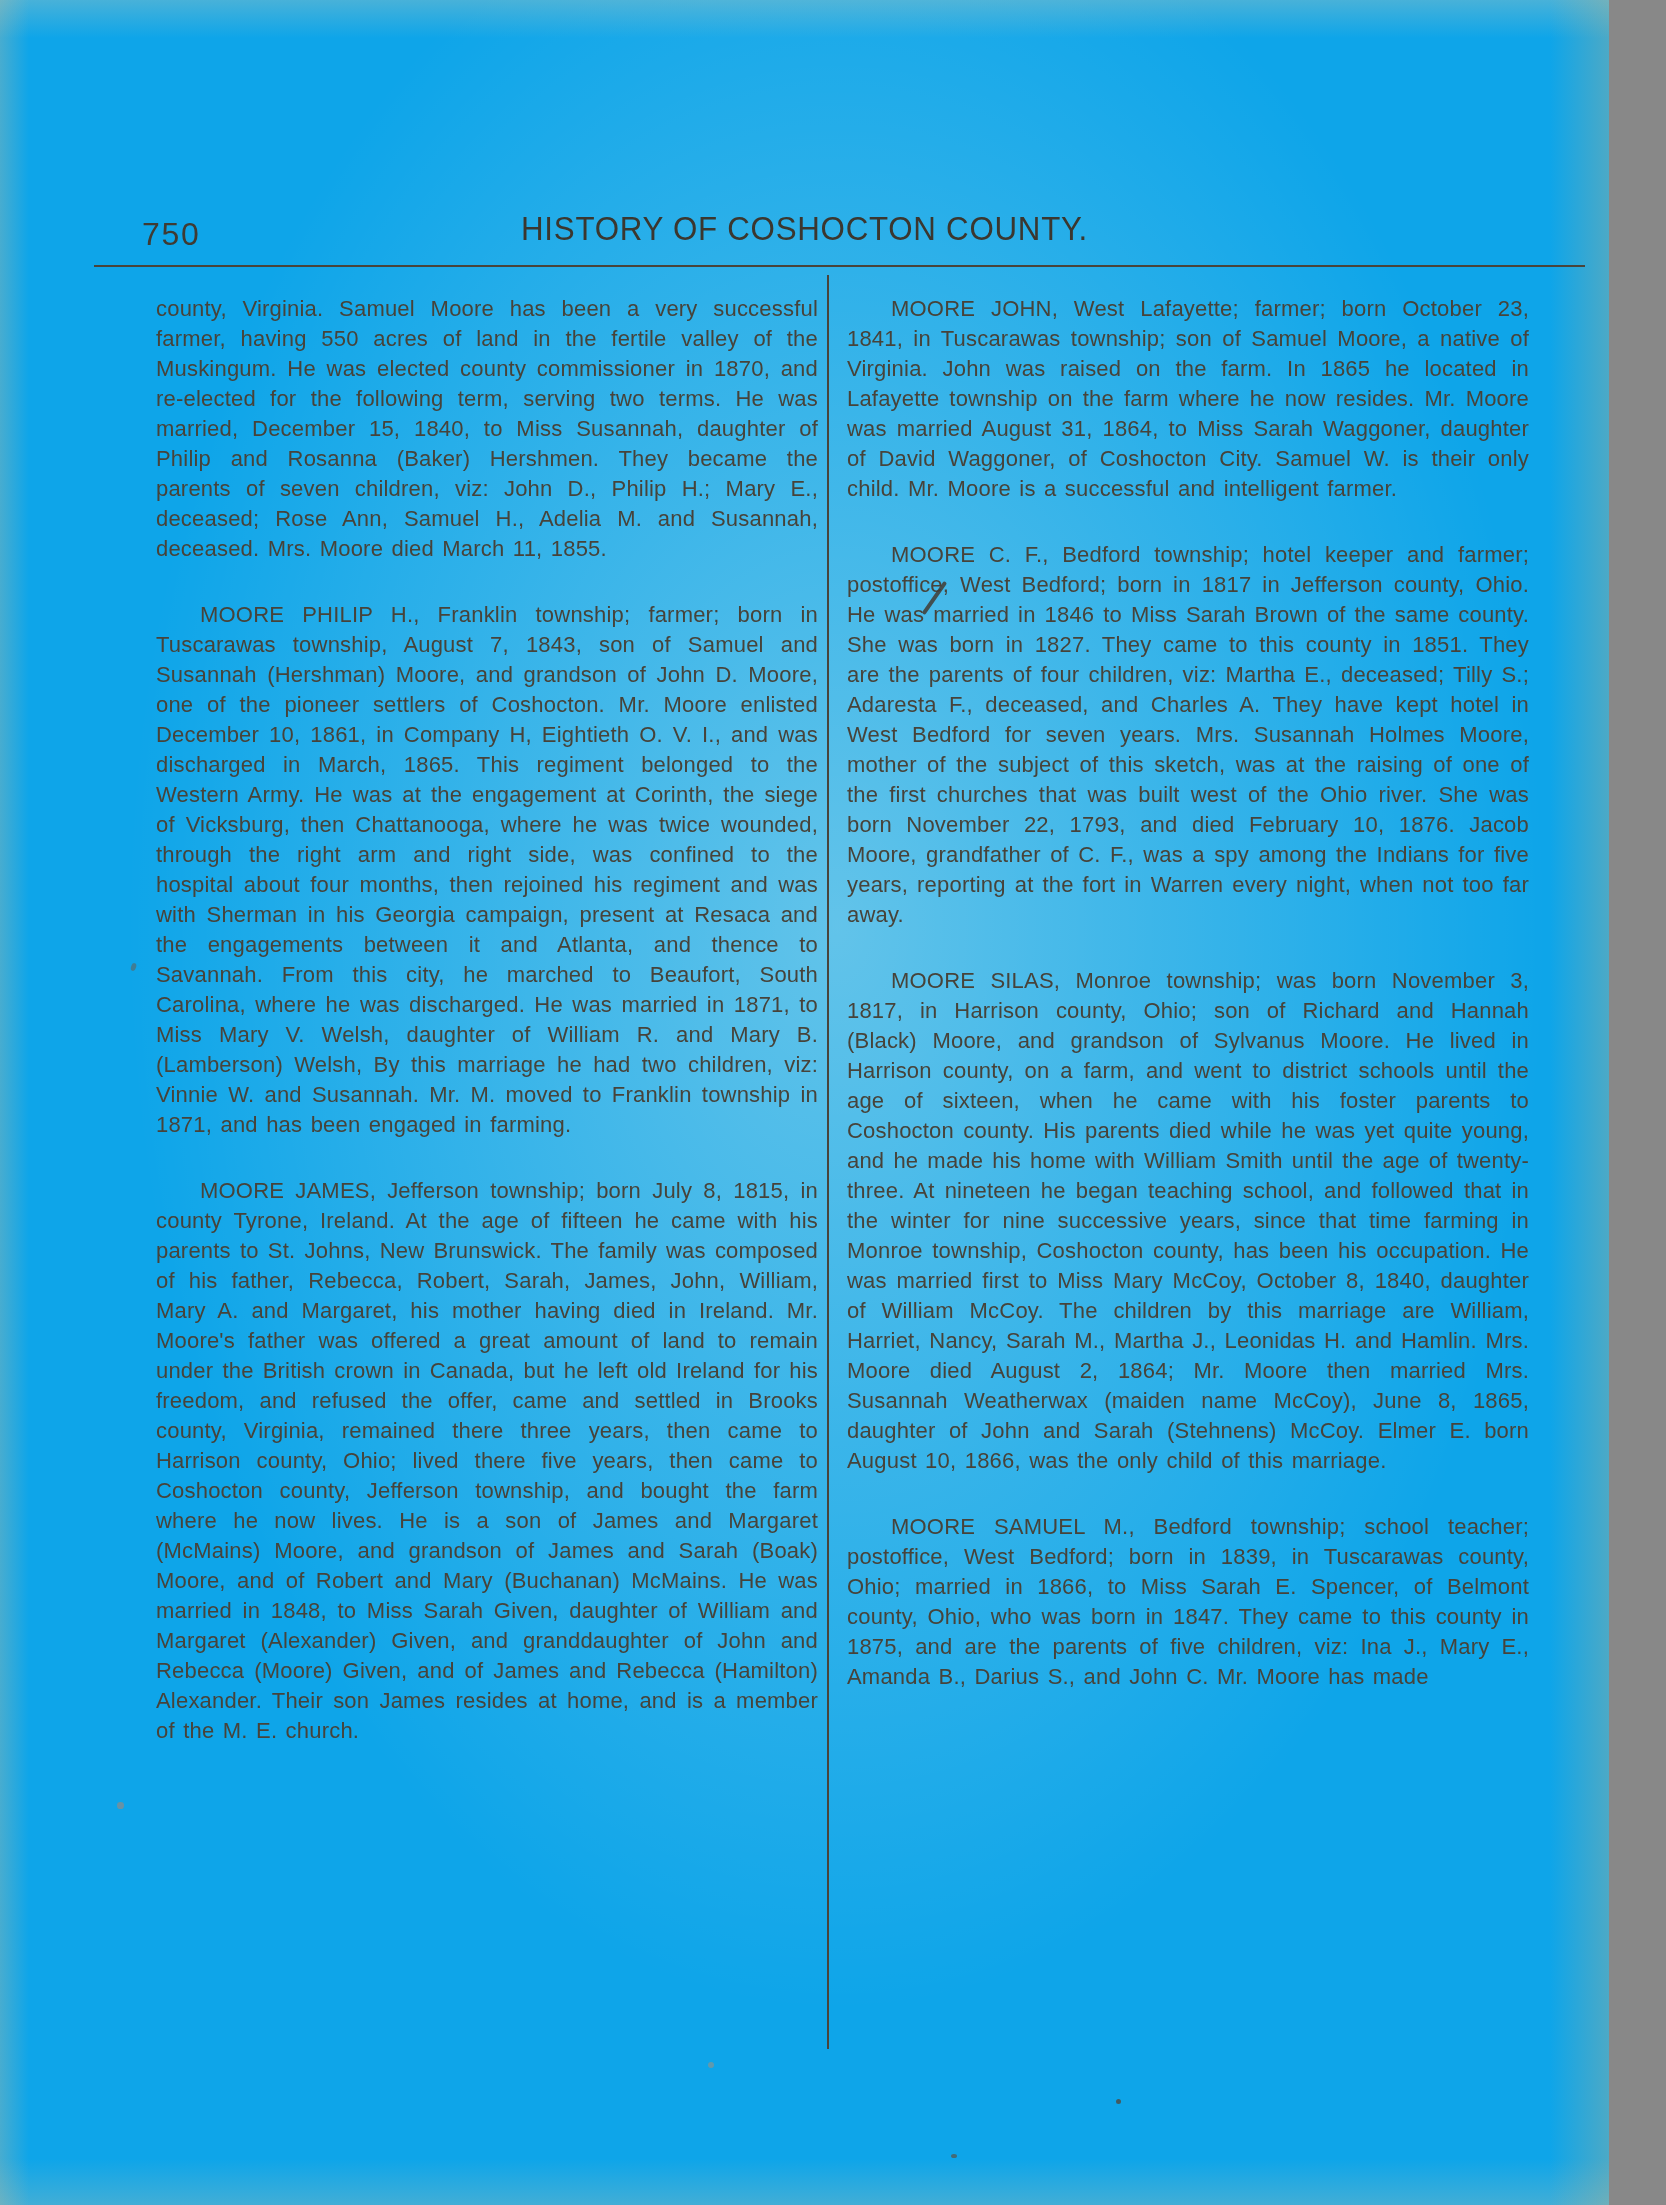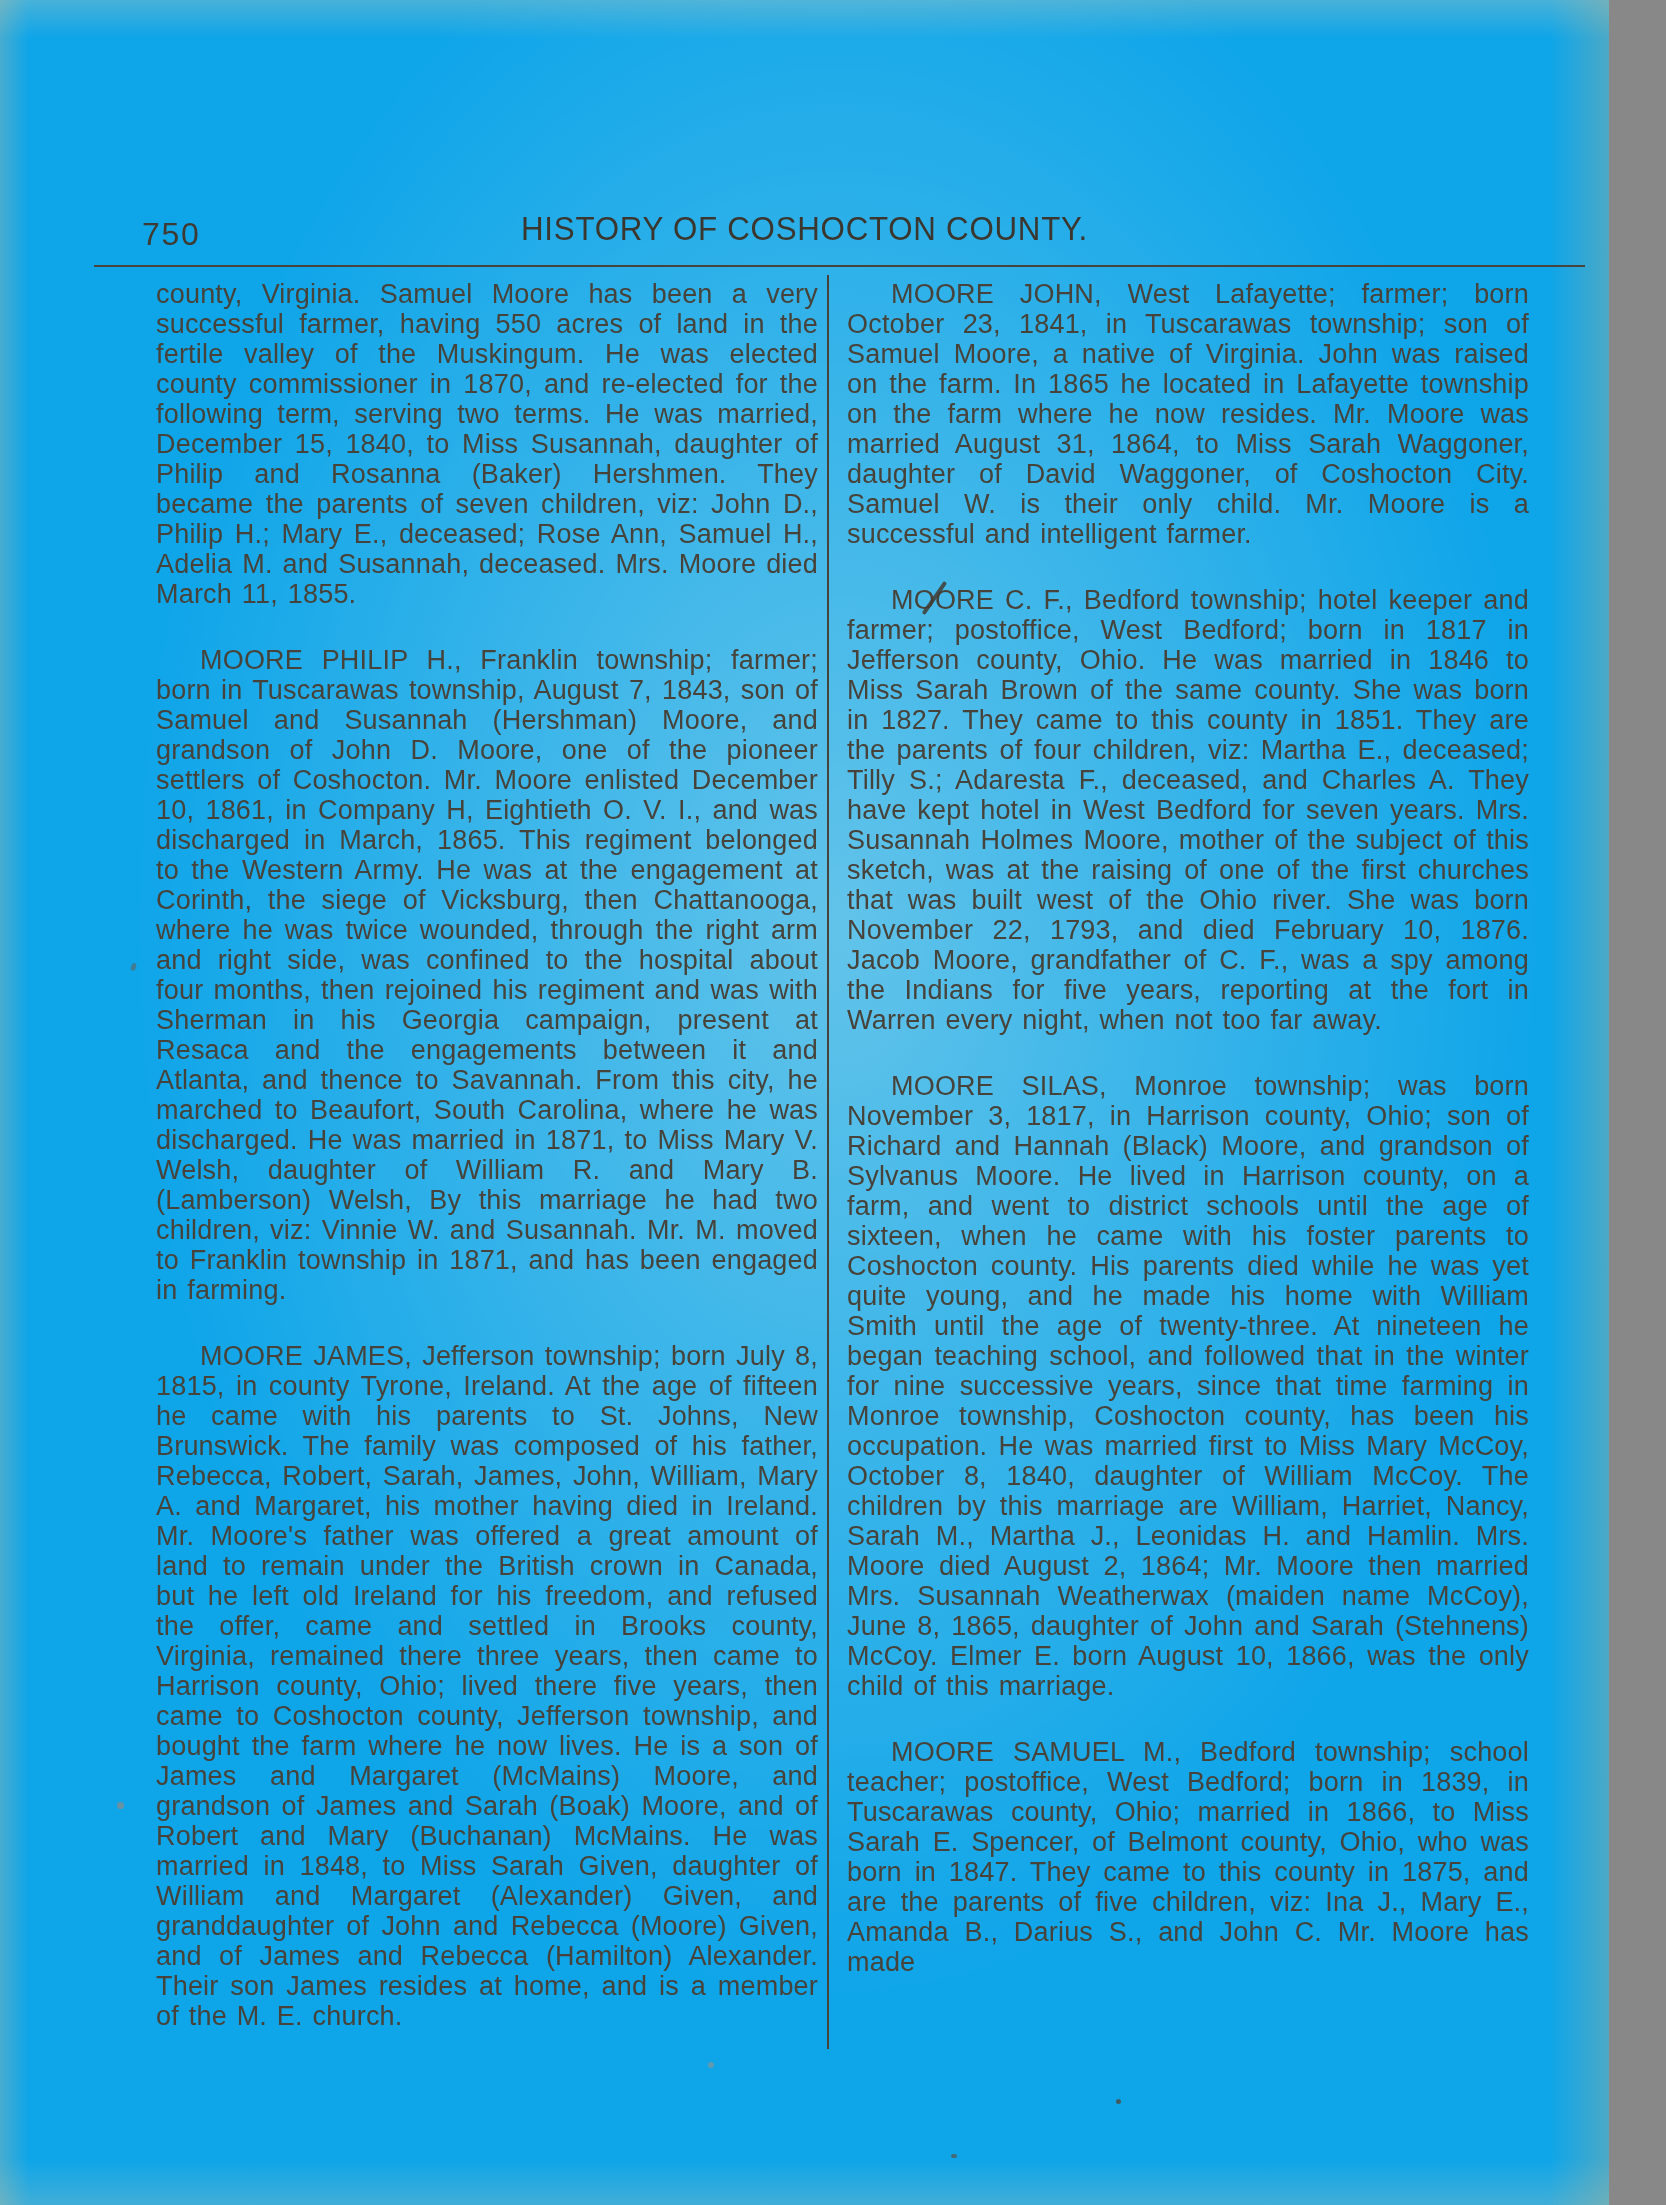--- a/index.html
+++ b/index.html
@@ -58,22 +58,22 @@
   .vrule {
     position: absolute;
     left: 827px;
     top: 275px;
     width: 1.7px;
     height: 1774px;
     background: #49443b;
   }
   .col {
     position: absolute;
-    top: 279px;
-    font-size: 27px;
+    top: 294px;
+    font-size: 22px;
     line-height: 30px;
     text-align: justify;
     letter-spacing: 0.2px;
     word-spacing: 2.1px;
   }
   .col p { margin: 0; text-indent: 44px; }
   .col p + p { margin-top: 36px; }
   .col-left  { left: 156px; width: 662px; }
   .col-right { left: 847px; width: 682px; }
   .col-left p.continuation { text-indent: 0; }

